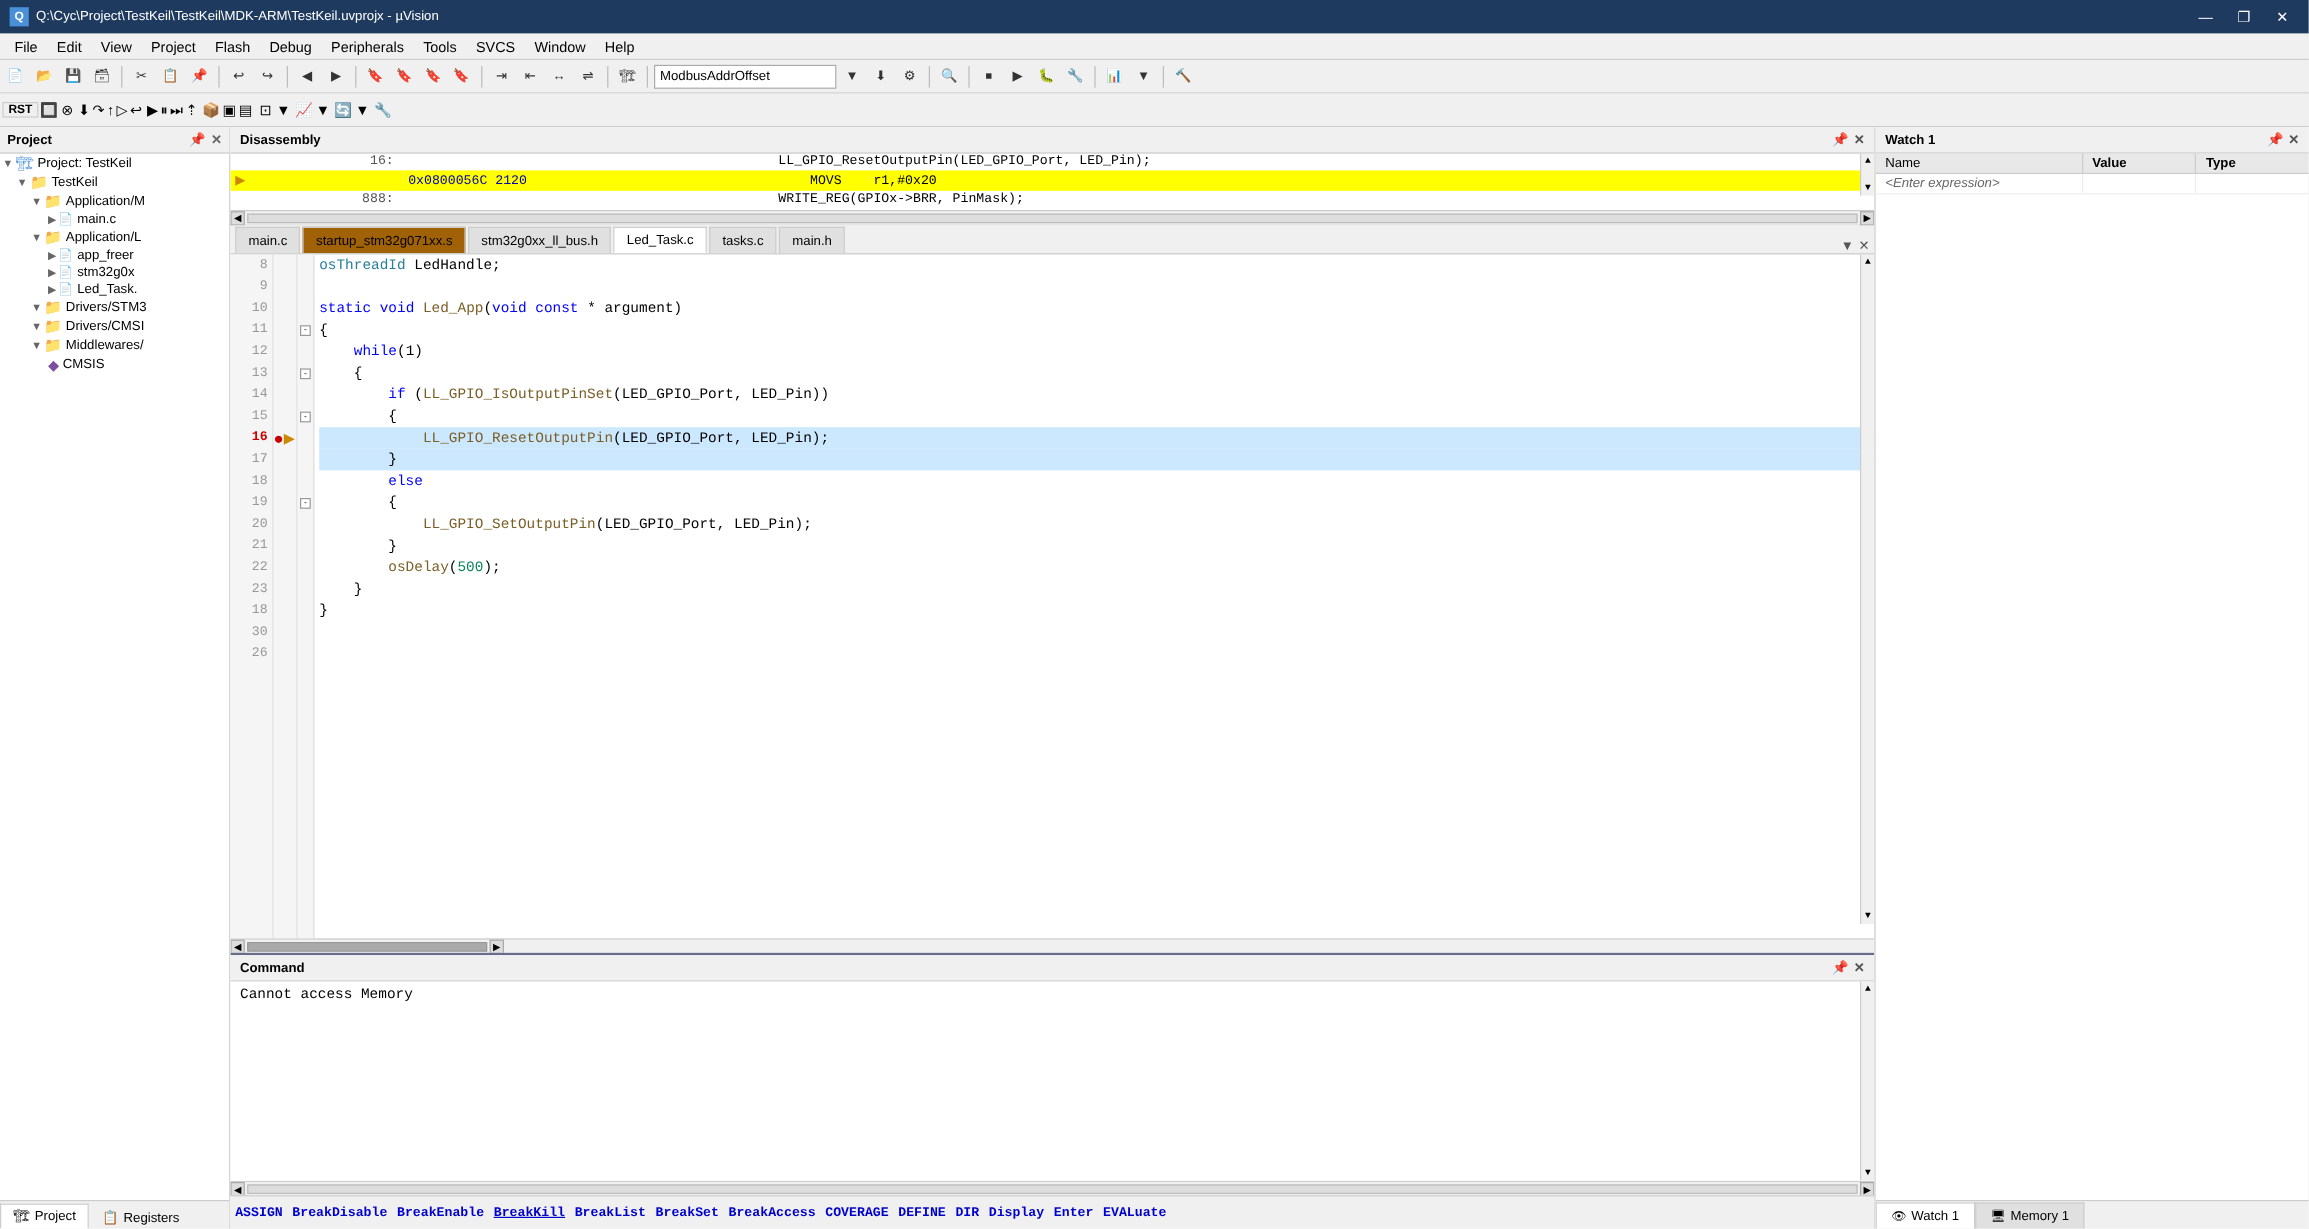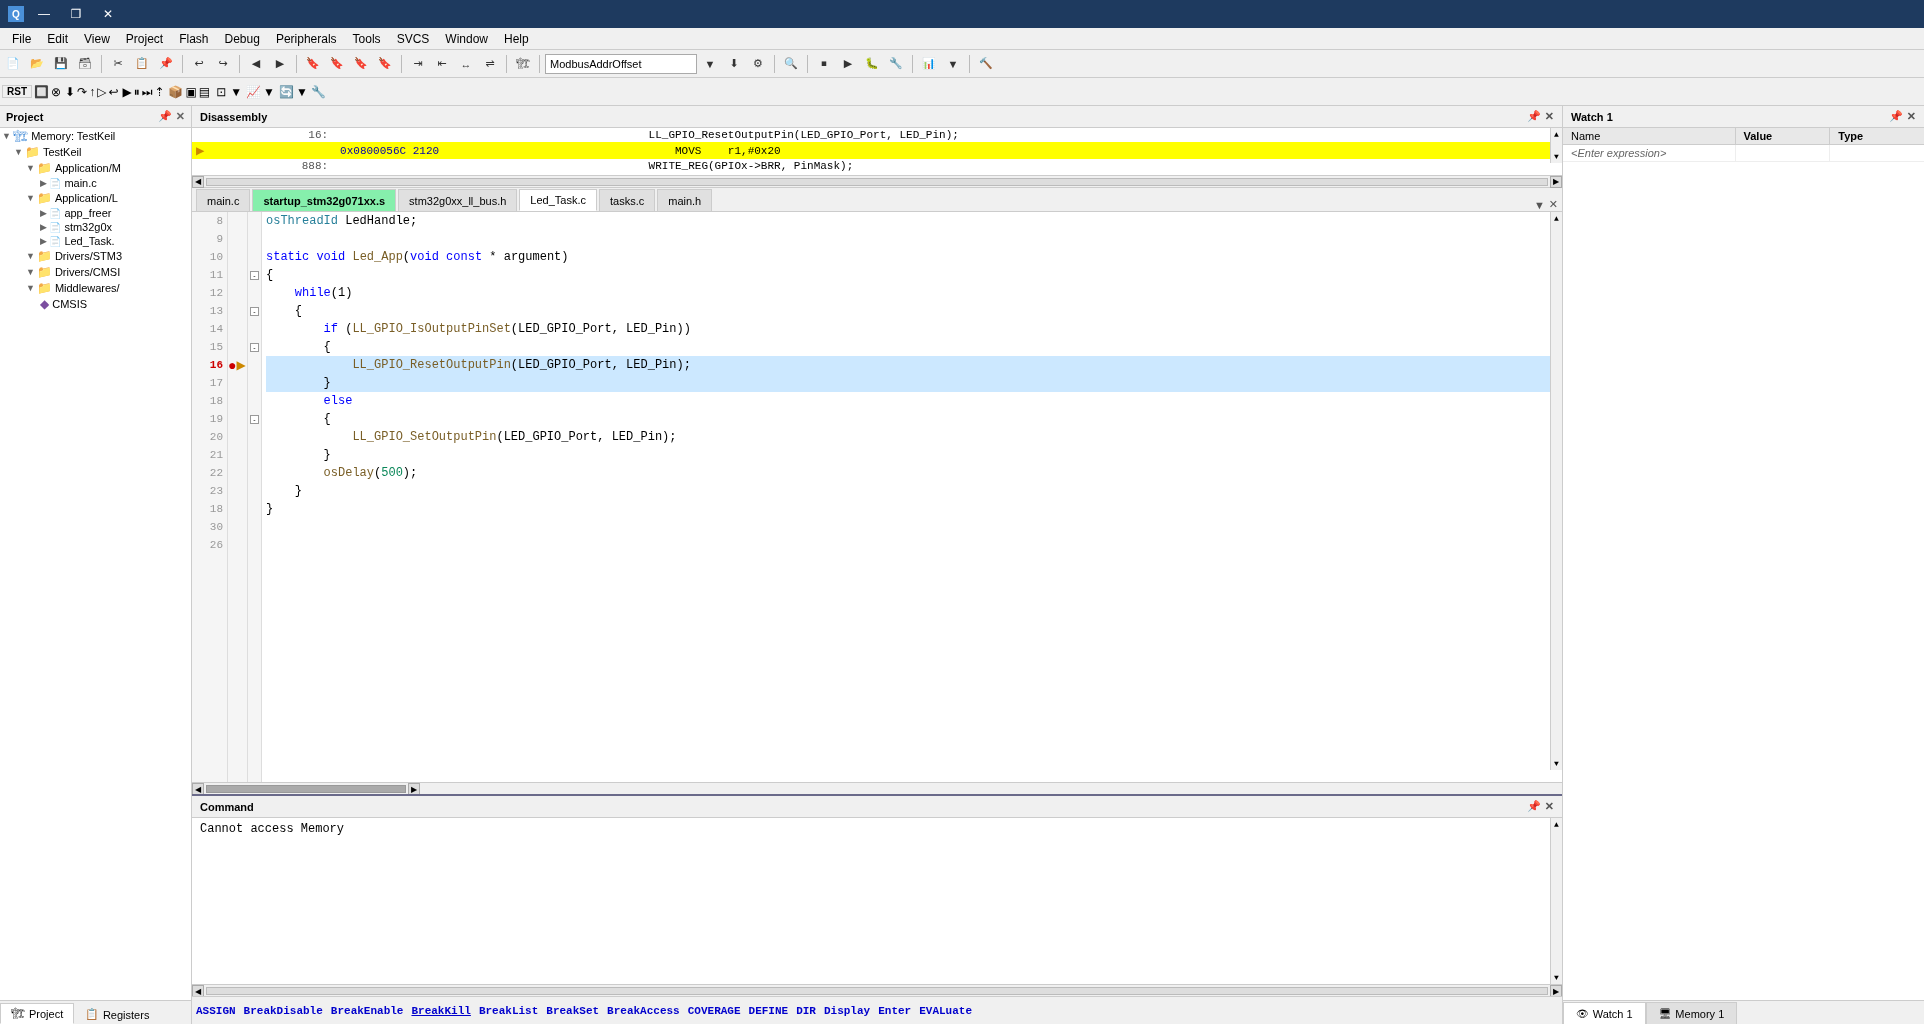--- a/index.html
+++ b/index.html
@@ -47,20 +47,21 @@
     ::-webkit-scrollbar-thumb { background: #c0c0c0; border: 1px solid #aaa; }
 
     
     .panel-pin { cursor: pointer; font-size: 11px; color: #555; }
   </style>
 </head>
 <body>
 
 <div id="titlebar">
   <div class="title-icon">Q</div>
+  <span class="title-text">Q:\Cyc\Project\TestKeil\TestKeil\MDK-ARM\TestKeil.uvprojx - µVision</span>
   <div class="win-controls">
     <div class="win-btn">—</div>
     <div class="win-btn">❐</div>
     <div class="win-btn close">✕</div>
   </div>
 </div>
 
 <div id="menubar">
   <div class="menu-item">File</div>
   <div class="menu-item">Edit</div>
@@ -162,21 +163,21 @@
         <span class="panel-pin">📌</span>
         <span class="panel-close">✕</span>
       </div>
     </div>
 
     <div id="project-tree" style="flex:1; overflow-y:auto; font-size:11px;">
 
       <div class="tree-item" style="padding-left:2px;">
         <span class="expand-icon">▼</span>
         <span style="font-size:12px; margin-right:3px; color:#4a90d9;">🏗</span>
-        <span>Memory: TestKeil</span>
+        <span>Project: TestKeil</span>
       </div>
 
       <div class="tree-item" style="padding-left:14px;">
         <span class="expand-icon">▼</span>
         <span style="font-size:12px; margin-right:3px; color:#f5a623;">📁</span>
         <span>TestKeil</span>
       </div>
 
       <div class="tree-item" style="padding-left:26px;">
         <span class="expand-icon">▼</span>
@@ -296,21 +297,21 @@
         <div style="width:12px; height:12px; background:#ddd; border:1px solid #aaa; display:flex; align-items:center; justify-content:center; font-size:8px; cursor:pointer;">▶</div>
       </div>
     </div>
 
     <div style="flex:1; display:flex; flex-direction:column; overflow:hidden; background:white;">
 
       <div style="height:24px; background:#f0f0f0; display:flex; align-items:flex-end; border-bottom:1px solid #ccc; padding-left:4px; overflow:hidden;">
         <div class="editor-tab" style="background:#e0e0e0;">
           <span>main.c</span>
         </div>
-        <div class="editor-tab" style="background:#86efac;font-weight:bold;">
+        <div class="editor-tab" style="background:#a16207;">
           <span>startup_stm32g071xx.s</span>
         </div>
         <div class="editor-tab" style="background:#e0e0e0;">
           <span>stm32g0xx_ll_bus.h</span>
         </div>
         <div class="editor-tab active" style="background:white; border:1px solid #ccc; border-bottom:1px solid white;">
           <span>Led_Task.c</span>
         </div>
         <div class="editor-tab" style="background:#e0e0e0;">
           <span>tasks.c</span>

